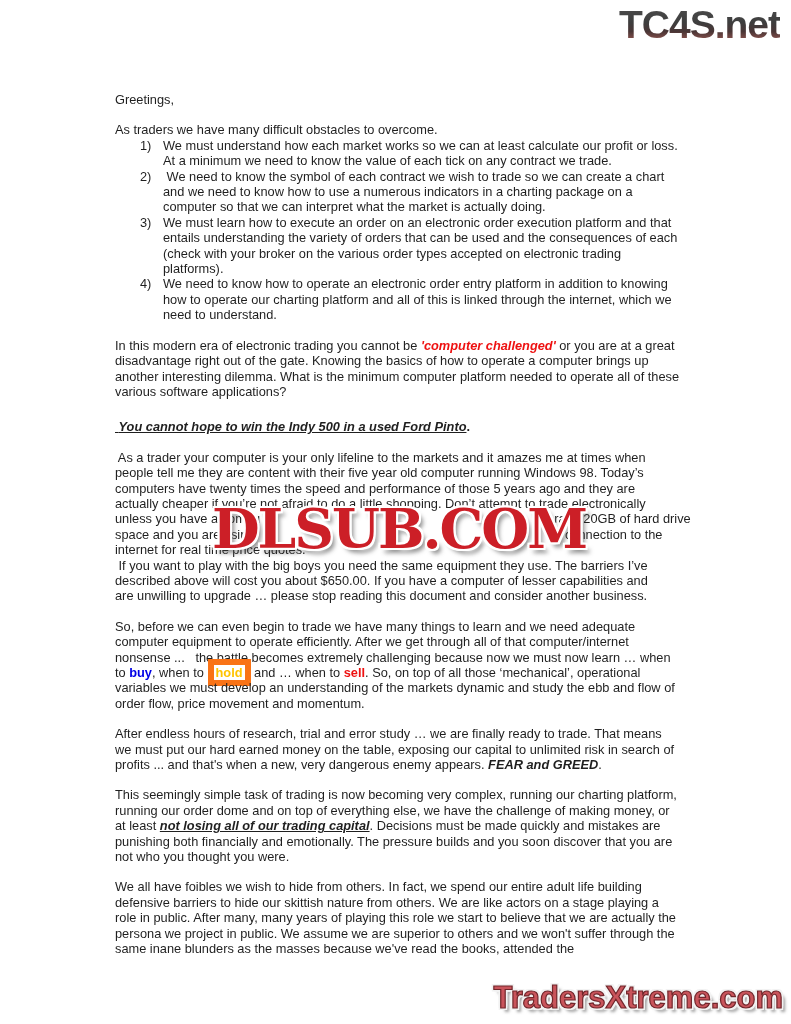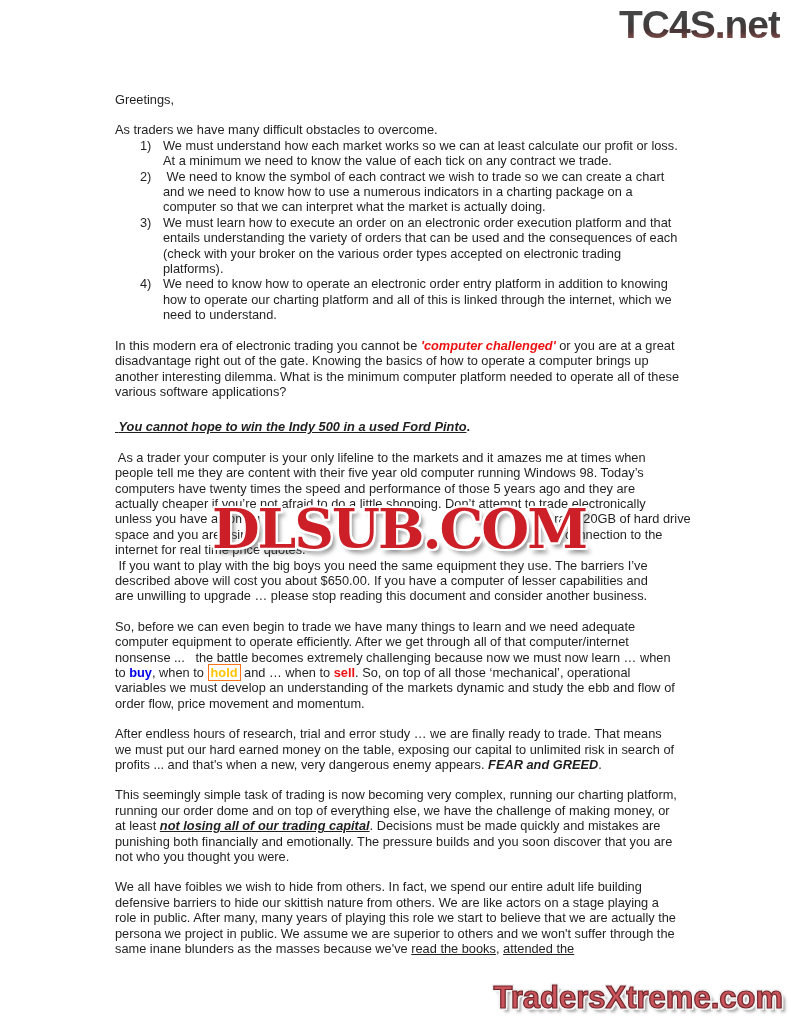--- a/index.html
+++ b/index.html
@@ -40,23 +40,23 @@
   .li-text { flex:1; white-space:pre-wrap; }
 
   .lines-block { position:relative; }
   .pline { white-space:pre; }
 
   
   .r-red-bi { color:#ee1111; font-weight:bold; font-style:italic; }
   .r-bi-u  { font-weight:bold; font-style:italic; text-decoration:underline; }
   .r-b     { font-weight:bold; }
   .r-bi    { font-weight:bold; font-style:italic; }
-  .r-u     { text-decoration:underline; }
+  .r-u     { }
   .r-buy   { color:#0000e6; font-weight:bold; }
-  .r-hold  { color:#ffc400; font-weight:bold; border:1px solid #f97316; padding:0 2px; }
+  .r-hold  { color:#ffc400; font-weight:bold; border:6px solid #f97316; padding:0 2px; }
   .r-sell  { color:#ee1111; font-weight:bold; }
   .r-gap-a { display:inline-block; width:294px; }
   .r-gap-b { display:inline-block; width:297px; }
 
   
   .wm-center {
     position:absolute; left:134px; top:54px; width:300px; height:50px;
     display:flex; align-items:center; justify-content:center;
     font-family:"DejaVu Serif", serif;
     font-size:55px; font-weight:bold; letter-spacing:-2px; line-height:1;

